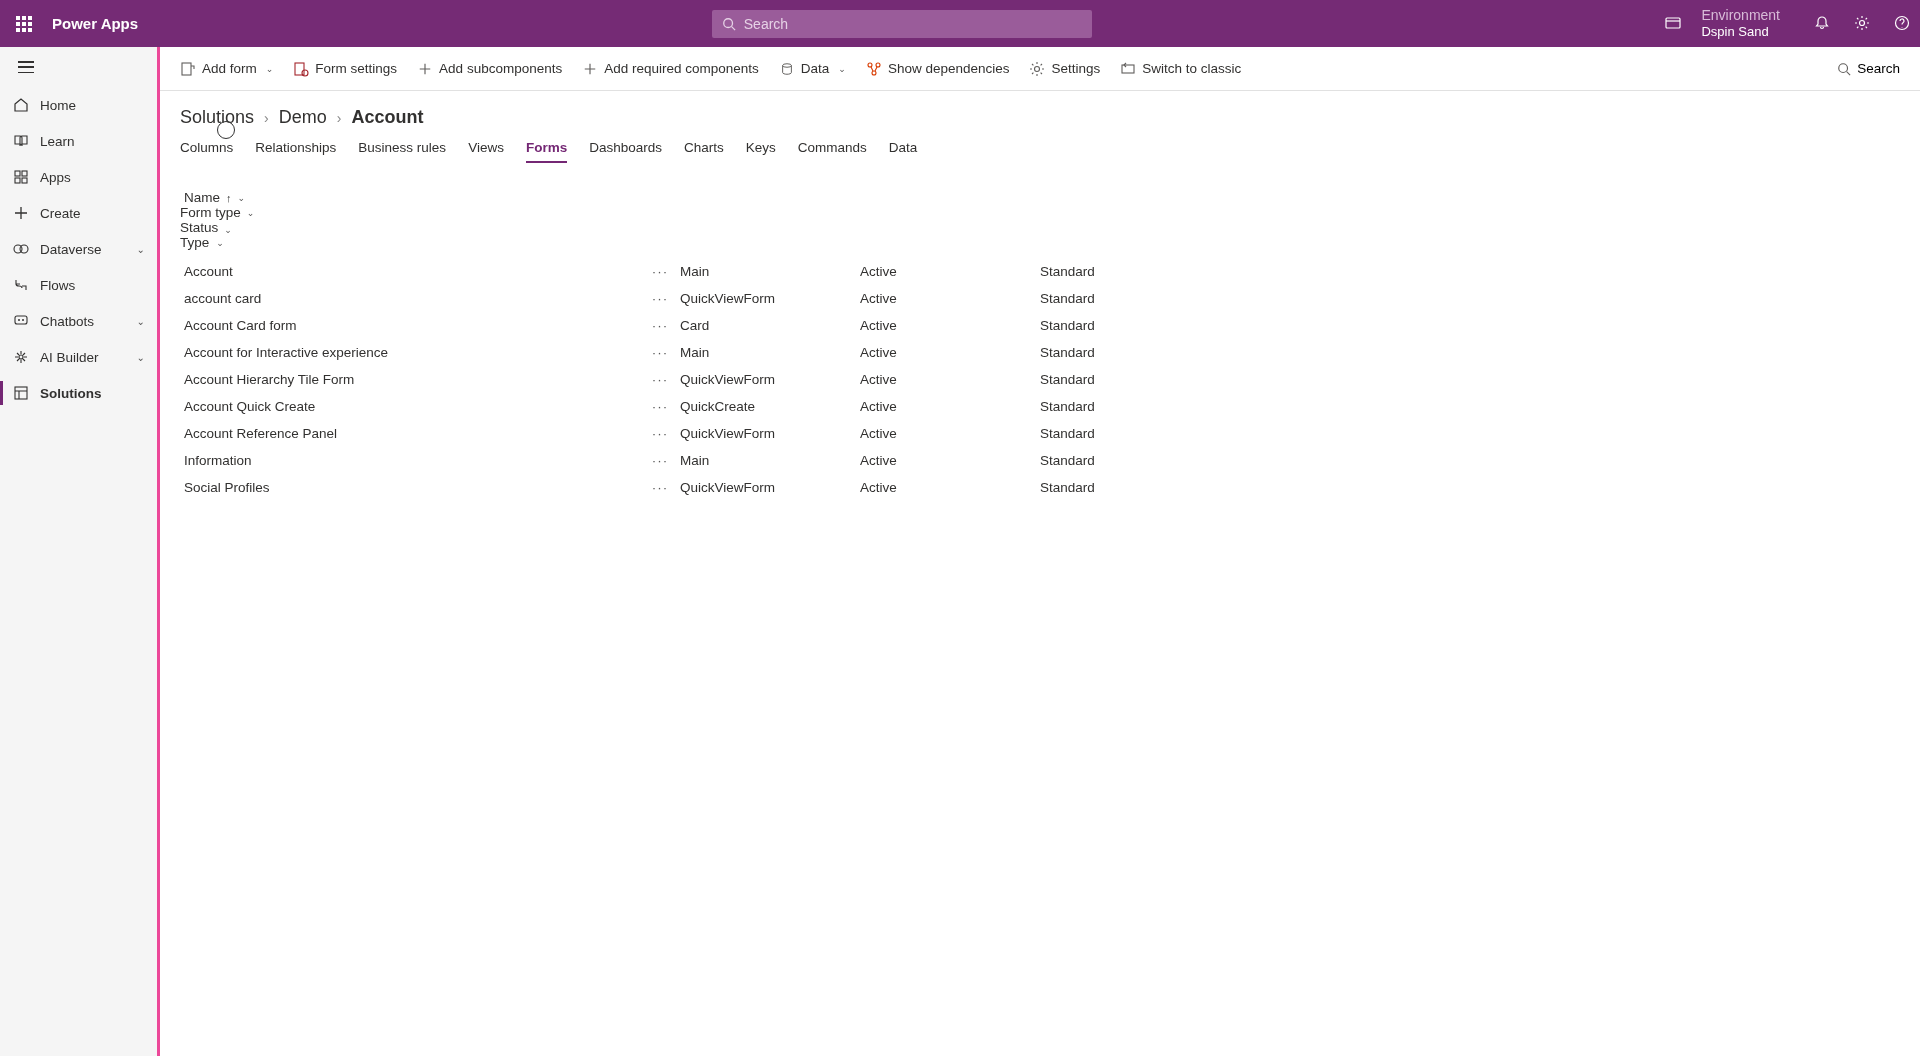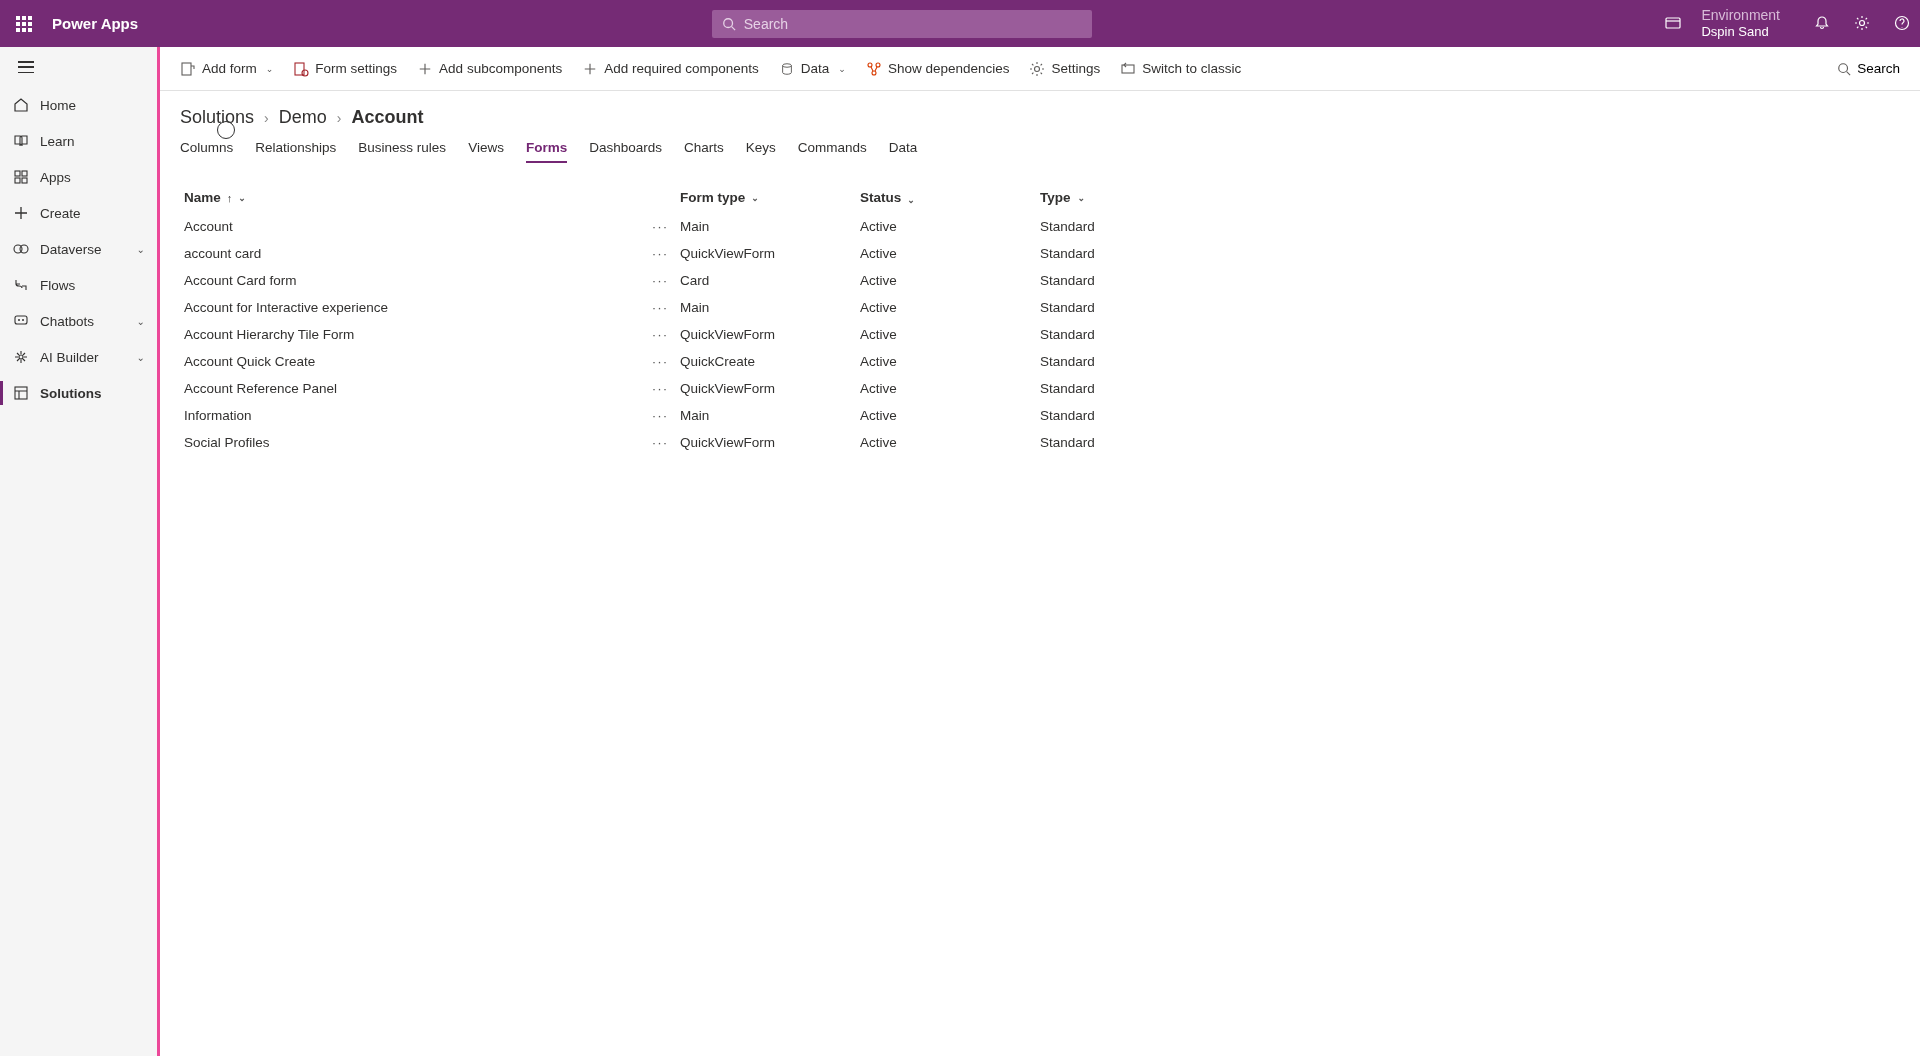--- a/index.html
+++ b/index.html
@@ -101,21 +101,21 @@
 .breadcrumb .crumb { cursor: pointer; }
 .breadcrumb .crumb.current { font-weight: 600; }
 .breadcrumb .sep { margin: 0 10px; color: #888; font-size: 14px; }
 
 .tab-strip { display: flex; gap: 22px; border-bottom: 1px solid transparent; margin-bottom: 18px; }
 .tab { font-size: 13.5px; color: #323130; padding-bottom: 8px; cursor: pointer; position: relative; }
 .tab.active { color: #742774; font-weight: 600; }
 .tab.active::after { content: ''; position: absolute; left: 0; right: 0; bottom: 0; height: 2px; background: #742774; }
 
 
-.table-head { display: flex; padding: 8px 0; font-size: 13.5px; color: #323130; font-weight: 700; }
+.table-head { display: flex; padding: 8px 0; font-size: 13.5px; color: #323130; font-weight: 400; flex-direction: column; }
 .col-name { width: 460px; padding-left: 4px; display: flex; align-items: center; gap: 6px; }
 .col-formtype { width: 180px; display: flex; align-items: center; gap: 6px; }
 .col-status { width: 180px; display: flex; align-items: flex-end; gap: 6px; }
 .col-type { width: 180px; display: flex; align-items: center; gap: 7px; }
 .sort-arrow { font-size: 11px; }
 .hdr-chevron { font-size: 9px; color: #555; }
 
 .table-row { display: flex; padding: 6px 0; font-size: 13.5px; color: #323130; cursor: pointer; }
 .cell-name { width: 460px; padding-left: 4px; display: flex; align-items: center; }
 .cell-ellipsis { width: 40px; text-align: center; color: #555; letter-spacing: 1px; cursor: pointer; }

